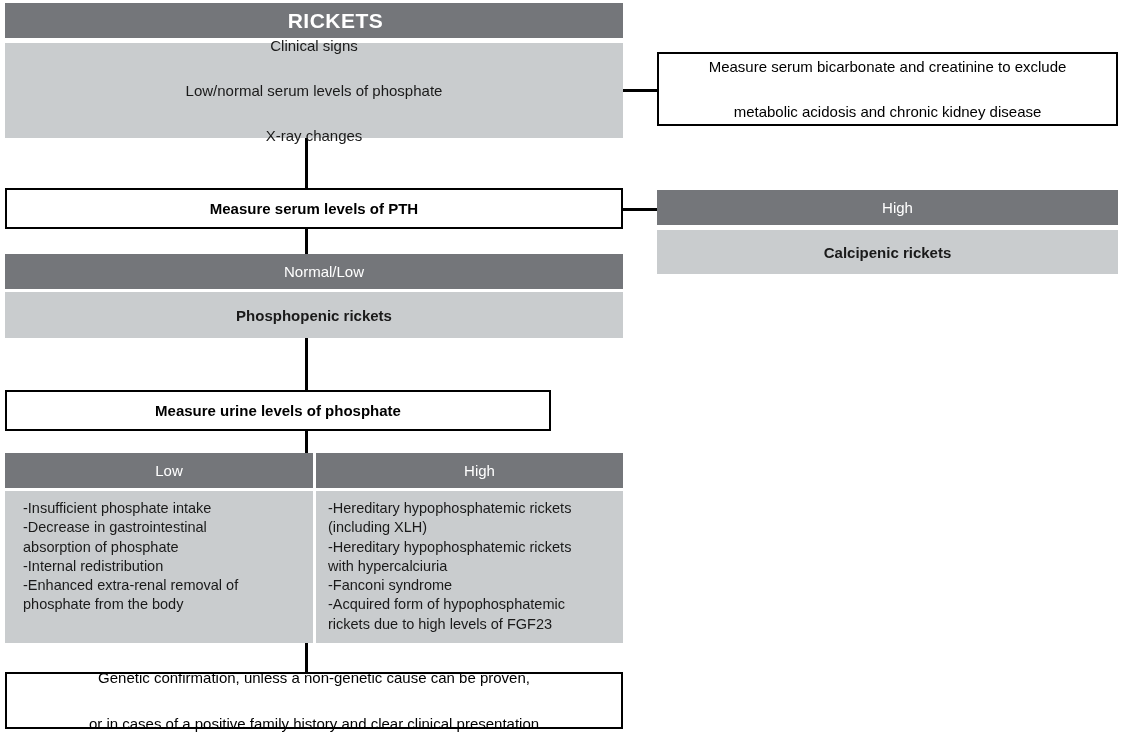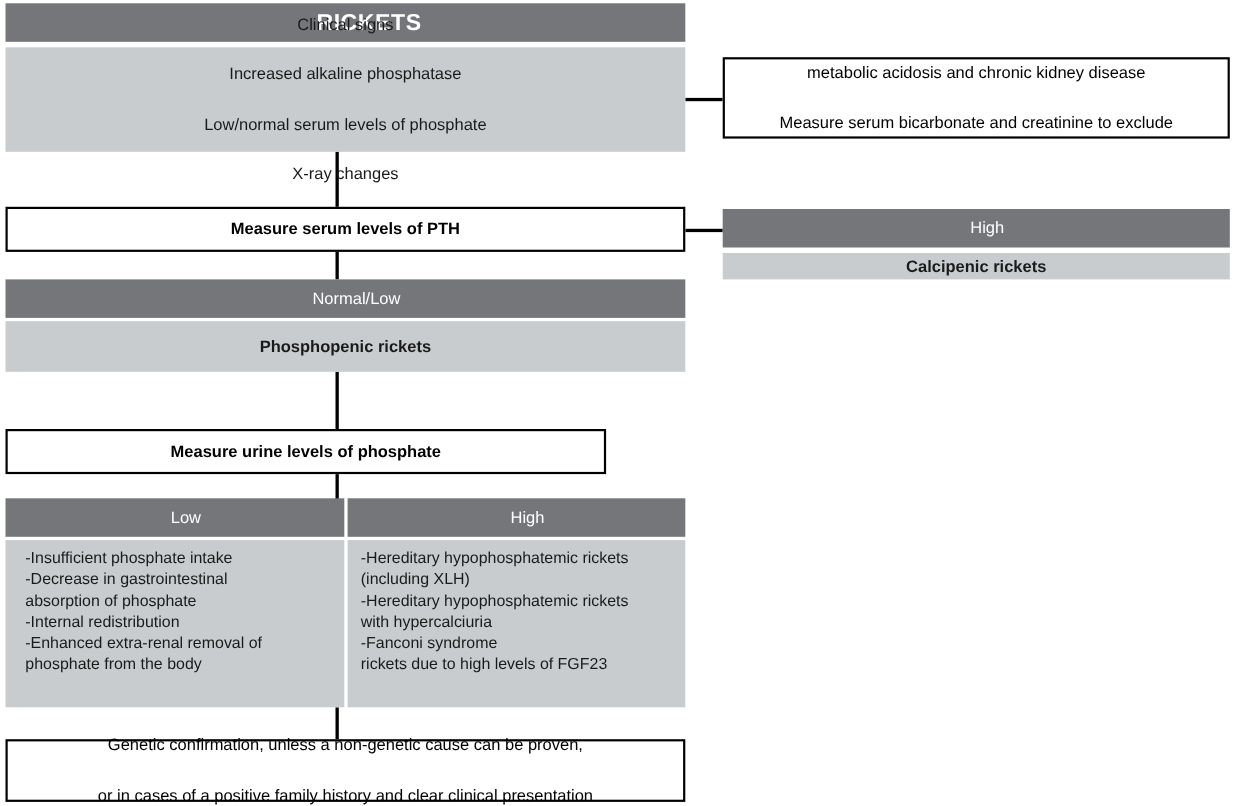--- a/index.html
+++ b/index.html
@@ -99,21 +99,20 @@
 <div class="conn conn-v" style="left:305px; top:338px; height:54px;"></div>
 <div class="conn conn-v" style="left:305px; top:430px; height:24px;"></div>
 <div class="conn conn-v" style="left:305px; top:643px; height:29px;"></div>
 
 <div class="node fill-dark t-title" style="left:5px; top:3px; width:618px; height:35px;">
   <span>RICKETS</span>
 </div>
 
 <div class="node fill-light t-plain multiline" style="left:5px; top:43px; width:618px; height:95px;">
   <span>Clinical signs</span>
-  <span>Increased alkaline phosphatase</span>
   <span>Low/normal serum levels of phosphate</span>
   <span>X-ray changes</span>
 </div>
 
 <div class="node fill-white t-bold" style="left:5px; top:188px; width:618px; height:41px;">
   <span>Measure serum levels of PTH</span>
 </div>
 
 <div class="node fill-dark t-head" style="left:5px; top:254px; width:618px; height:35px;">
   <span>Normal/Low</span>
@@ -143,32 +142,33 @@
   <span class="line">-Enhanced extra-renal removal of</span>
   <span class="line">phosphate from the body</span>
 </div>
 
 <div class="node fill-light body-list" style="left:316px; top:491px; width:307px; height:152px;">
   <span class="line">-Hereditary hypophosphatemic rickets</span>
   <span class="line">(including XLH)</span>
   <span class="line">-Hereditary hypophosphatemic rickets</span>
   <span class="line">with hypercalciuria</span>
   <span class="line">-Fanconi syndrome</span>
+  <span class="line">-Acquired form of hypophosphatemic</span>
   <span class="line">rickets due to high levels of FGF23</span>
 </div>
 
 <div class="node fill-white t-plain multiline" style="left:5px; top:672px; width:618px; height:57px;">
   <span>Genetic confirmation, unless a non-genetic cause can be proven,</span>
   <span>or in cases of a positive family history and clear clinical presentation</span>
 </div>
 
 <div class="node fill-white t-plain multiline" style="left:657px; top:52px; width:461px; height:74px;">
+  <span>Measure serum bicarbonate and creatinine to exclude</span>
   <span>metabolic acidosis and chronic kidney disease</span>
-  <span>Measure serum bicarbonate and creatinine to exclude</span>
 </div>
 
 <div class="node fill-dark t-head" style="left:657px; top:190px; width:461px; height:35px;">
   <span>High</span>
 </div>
 
-<div class="node fill-light t-bold" style="left:657px; top:230px; width:461px; height:24px;">
+<div class="node fill-light t-bold" style="left:657px; top:230px; width:461px; height:44px;">
   <span>Calcipenic rickets</span>
 </div>
 
 </body></html>

